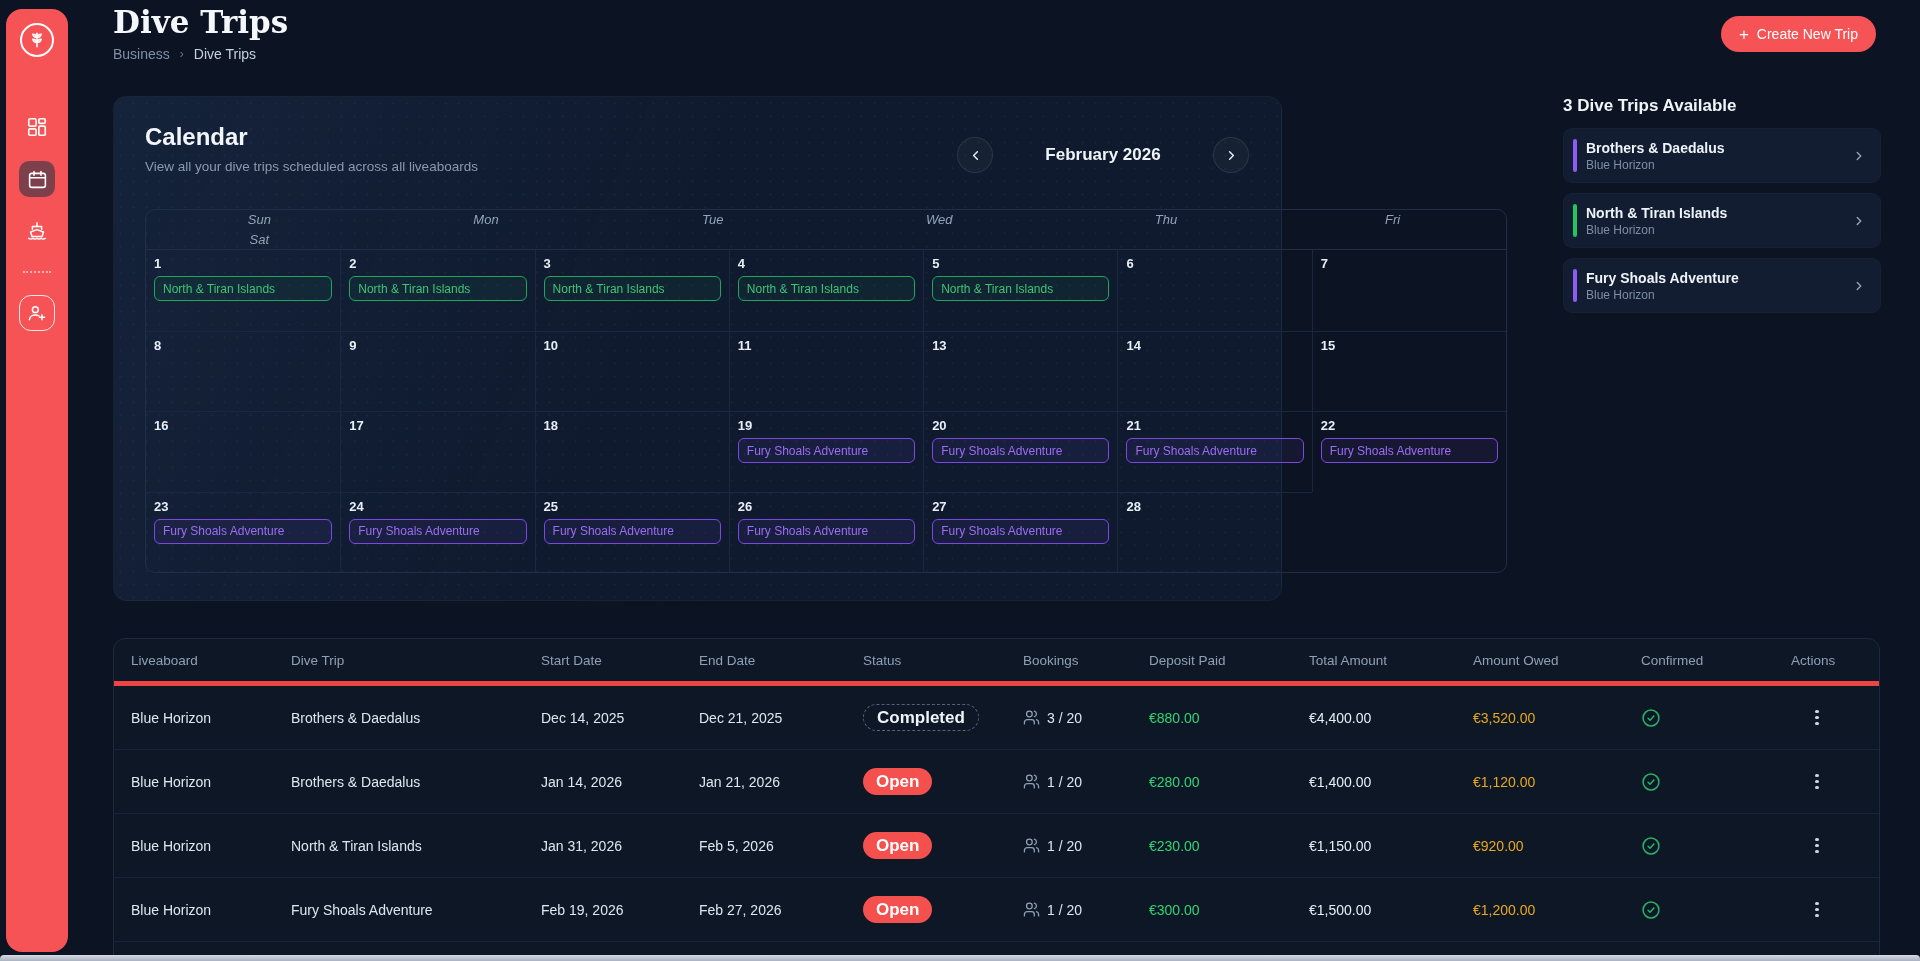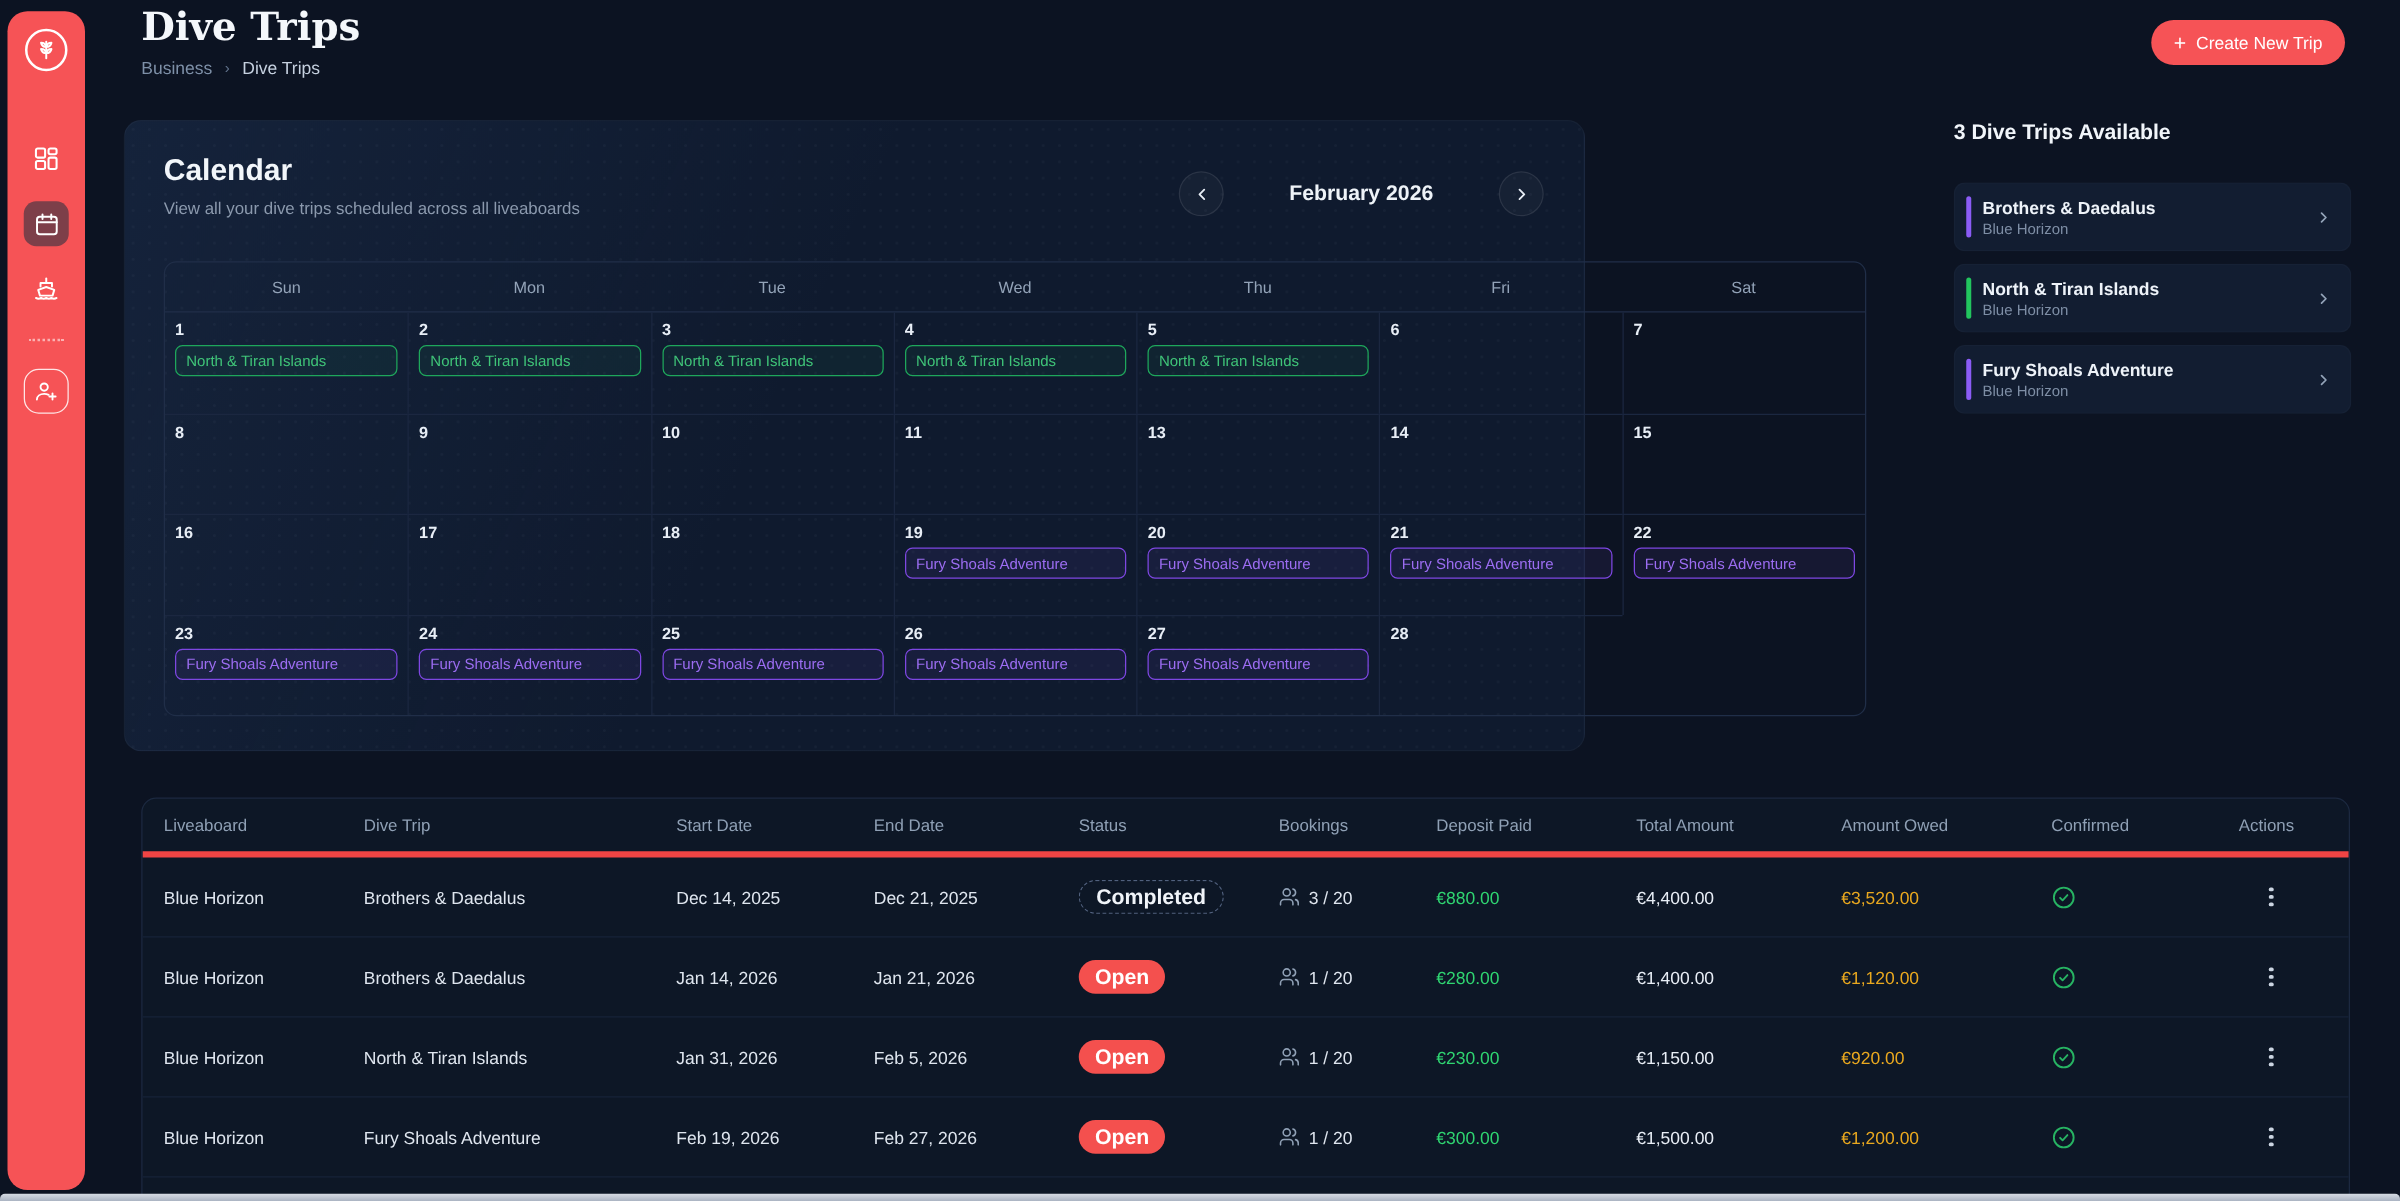--- a/index.html
+++ b/index.html
@@ -35,55 +35,55 @@
   .bc-sep { color:#61728c; font-size:12px; }
   .create-btn {
     position:absolute; right:44px; top:16px; height:36px; padding:0 18px;
     background:#f65356; color:#fff; border:none; border-radius:18px;
     font-size:14px; font-family:inherit; display:flex; align-items:center; gap:8px; cursor:pointer;
   }
   .create-btn .plus { font-size:17px; font-weight:400; line-height:1; }
 
   
   .calendar-card {
-    position:absolute; left:99px; top:96px; width:1169px; height:505px;
+    position:absolute; left:113px; top:96px; width:1169px; height:505px;
     background:
       radial-gradient(rgba(148,163,184,.05) 1px, transparent 1.2px),
       linear-gradient(115deg, rgba(62,96,150,.12), rgba(62,96,150,0) 45%),
       #0f1a2e;
     background-size:13px 13px, auto, auto;
     border-radius:14px; border:1px solid rgba(255,255,255,.03);
   }
   .cal-heading { position:absolute; left:31px; top:26px; font-size:24px; font-weight:700; color:#f2f6fa; }
   .cal-subheading { position:absolute; left:31px; top:62px; font-size:13.5px; color:#8b99ad; }
   .month-nav { position:absolute; top:40px; right:32px; display:flex; align-items:center; }
   .nav-circle { width:36px; height:36px; border-radius:50%; background:rgba(255,255,255,.03);
     border:1px solid rgba(255,255,255,.09); display:flex; align-items:center; justify-content:center; cursor:pointer; }
   .month-label { width:220px; text-align:center; font-size:17px; font-weight:700; color:#eef3f8; }
 
   .cal-grid-wrap { position:absolute; left:31px; top:112px; width:1362px; height:364px;
     border:1px solid #202e48; border-radius:10px; overflow:hidden; }
-  .weekday-row { display:grid; grid-template-columns:repeat(7,1fr); height:40px;
-    border-bottom:1px solid #202e48; }
+  .weekday-row { display:grid; grid-template-columns:repeat(6,1fr); height:40px;
+    border-bottom:1px solid #202e48;font-style:italic; }
   .weekday { display:flex; align-items:center; justify-content:center; font-size:13px; color:#93a3b8; }
   .cal-grid { display:grid; grid-template-columns:repeat(7,1fr); grid-template-rows:repeat(4,1fr);
     height:322px; }
   .day-cell { position:relative; border-top:1px solid #1b2740; padding:6px 8px; }
   .cal-grid .day-cell:nth-child(-n+7) { border-top:none; }
   .day-cell + .day-cell { border-left:1px solid #1b2740; }
   .cal-grid .day-cell:nth-child(7n+1) { border-left:none; }
   .day-num { font-size:13px; font-weight:600; color:#e8eef6; }
   .event-pill { margin-top:5px; height:25px; border-radius:6px; display:flex; align-items:center;
     padding:0 8px; font-size:12px; cursor:pointer; white-space:nowrap; overflow:hidden; }
   .event-pill.green { border:1px solid #1ea75b; color:#3fc478; background:rgba(34,197,94,.06); }
   .event-pill.purple { border:1px solid #7e47e2; color:#9c6df2; background:rgba(139,92,246,.08); }
 
   
   .trips-panel { position:absolute; left:1563px; top:96px; width:318px; }
-  .trips-title { font-size:17px; font-weight:700; color:#f1f5fa; margin-bottom:30px; }
+  .trips-title { font-size:17px; font-weight:700; color:#f1f5fa; margin-bottom:12px; }
   .trip-card { position:relative; background:#121d31; border-radius:9px; height:55px; margin-bottom:10px;
     display:flex; align-items:center; padding:0 14px 0 22px; cursor:pointer;
     border:1px solid rgba(255,255,255,.02); }
   .trip-accent { position:absolute; left:9px; top:10px; bottom:10px; width:4px; border-radius:3px; }
   .trip-info { flex:1; }
   .trip-name { font-size:14px; font-weight:700; color:#eef3f9; line-height:1.4; }
   .trip-sub { font-size:12px; color:#7e8ea5; }
 
   
   .table-card { position:absolute; left:113px; top:638px; width:1767px; height:330px;

